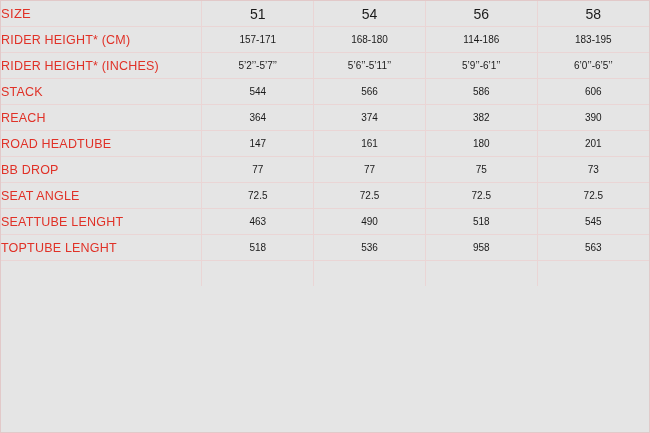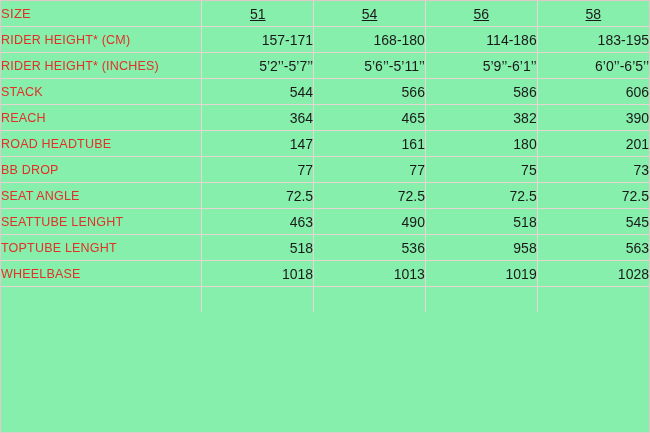--- a/index.html
+++ b/index.html
@@ -11,21 +11,21 @@
     height: 433px;
     background: #ffffff;
     font-family: "Liberation Sans", sans-serif;
     overflow: hidden;
   }
   .geo-table-wrap {
     width: 650px;
     height: 433px;
     box-sizing: border-box;
     border: 1px solid #e2c9c9;
-    background: #86efac;
+    background: #e5e5e5;
     padding: 0;
   }
   table.geo-table {
     width: 100%;
     border-collapse: collapse;
     table-layout: fixed;
   }
   table.geo-table col.col-label { width: 31%; }
   table.geo-table col.col-val { width: 17.25%; }
 
@@ -59,26 +59,25 @@
     font-weight: bold;
     letter-spacing: 0.3px;
     text-align: left;
     padding-left: 12px;
   }
   .hdr-val {
     color: #1a1a1a;
     font-size: 14px;
     font-weight: bold;
     text-align: center;
-    text-decoration: underline;
   }
   .cell-val {
     color: #1a1a1a;
-    font-size: 14px;
-    text-align: right;
+    font-size: 10px;
+    text-align: center;
     white-space: nowrap;
     margin-top: 16px;
   }
   .row-spacer td {
     height: 13px;
     border-right: 1px solid #ead5d5;
     border-bottom: none;
   }
   .row-spacer td:last-child { border-right: none; }
 </style>
@@ -121,21 +120,21 @@
       <tr>
         <td class="row-label">STACK</td>
         <td class="cell-val">544</td>
         <td class="cell-val">566</td>
         <td class="cell-val">586</td>
         <td class="cell-val">606</td>
       </tr>
       <tr>
         <td class="row-label">REACH</td>
         <td class="cell-val">364</td>
-        <td class="cell-val">465</td>
+        <td class="cell-val">374</td>
         <td class="cell-val">382</td>
         <td class="cell-val">390</td>
       </tr>
       <tr>
         <td class="row-label">ROAD HEADTUBE</td>
         <td class="cell-val">147</td>
         <td class="cell-val">161</td>
         <td class="cell-val">180</td>
         <td class="cell-val">201</td>
       </tr>
@@ -160,27 +159,20 @@
         <td class="cell-val">518</td>
         <td class="cell-val">545</td>
       </tr>
       <tr>
         <td class="row-label">TOPTUBE LENGHT</td>
         <td class="cell-val">518</td>
         <td class="cell-val">536</td>
         <td class="cell-val">958</td>
         <td class="cell-val">563</td>
       </tr>
-      <tr>
-        <td class="row-label">WHEELBASE</td>
-        <td class="cell-val">1018</td>
-        <td class="cell-val">1013</td>
-        <td class="cell-val">1019</td>
-        <td class="cell-val">1028</td>
-      </tr>
       <tr class="row-spacer">
         <td></td>
         <td></td>
         <td></td>
         <td></td>
         <td></td>
       </tr>
     </tbody>
   </table>
 </div>

